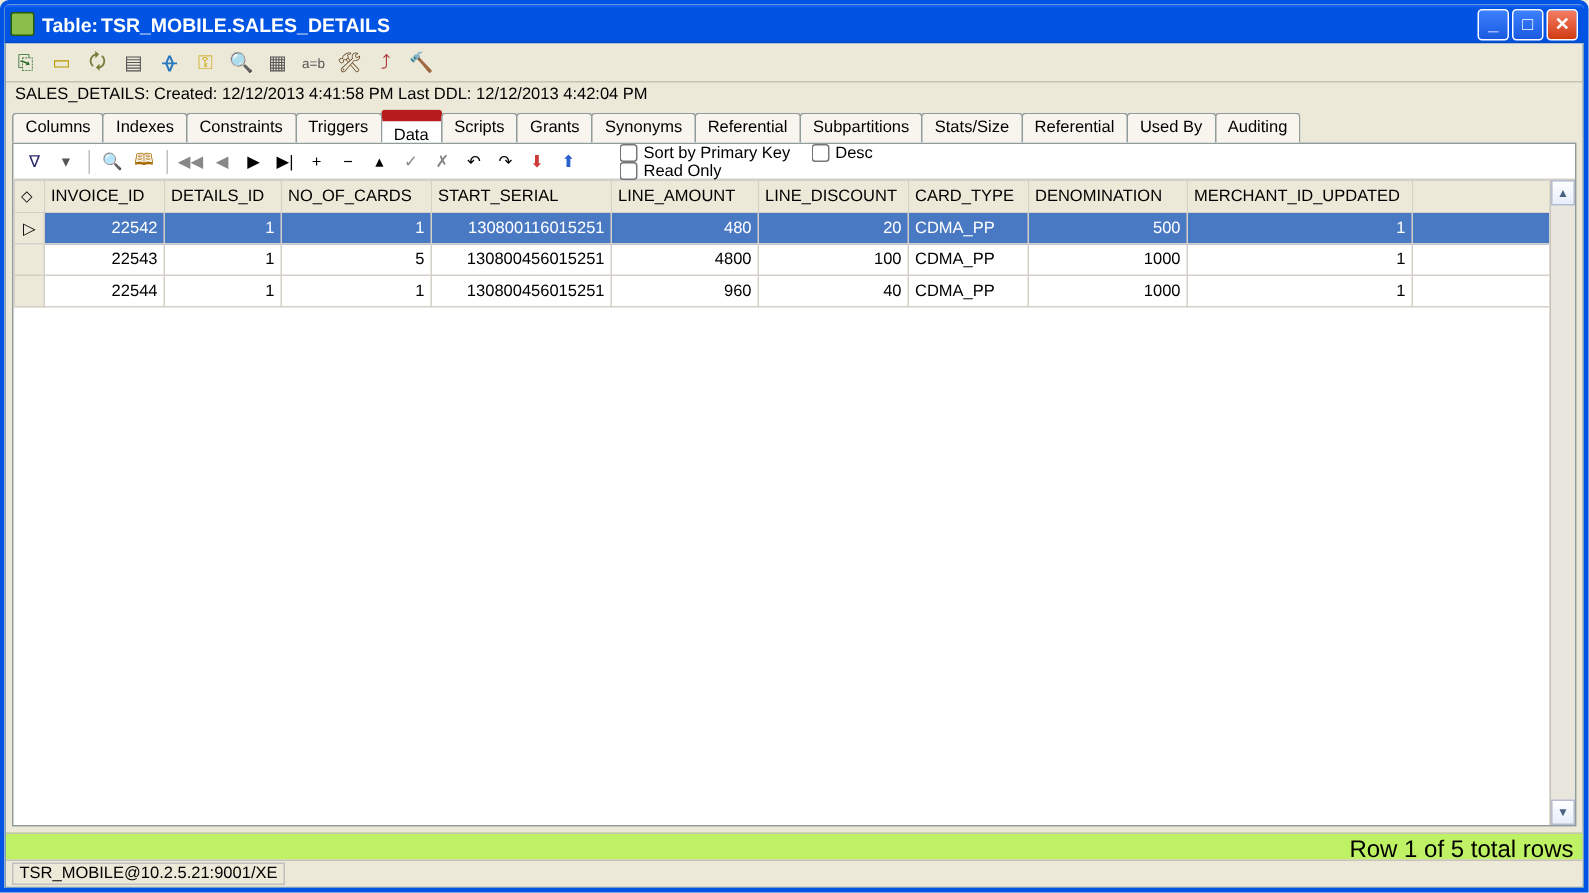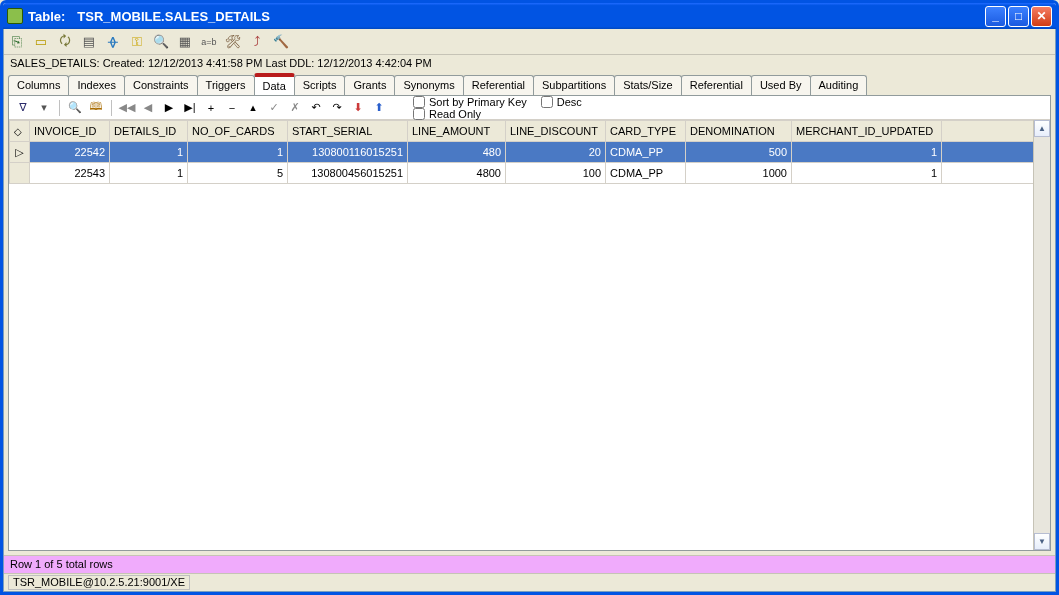--- a/index.html
+++ b/index.html
@@ -18,21 +18,21 @@
   
   
   .topbar { height:26px; padding:2px 4px; display:flex; align-items:center; gap:6px; border-bottom:1px solid #c6c3b6;}
   .tb-icon { width:18px; height:18px; display:flex; align-items:center; justify-content:center; cursor:pointer; font-size:13px;}
   
   .metaline { height:18px; padding:2px 6px; font-size:11px;}
   
   
   .tabs-row { display:flex; align-items:flex-end; height:22px; padding:0 4px; gap:0;}
   .tab { height:20px; padding:3px 8px 0 8px; border:1px solid #919b9c; border-bottom:none; background:#f7f5ee; border-radius:3px 3px 0 0; margin-right:-1px; cursor:pointer; font-size:11px; position:relative;}
-  .tab.active { background:#fff; height:22px; z-index:2; border-top:4px solid #b91c1c;}
+  .tab.active { background:#fff; height:22px; z-index:2; border-top:8px solid #b91c1c;}
   .tabpanel { background:#fff; border:1px solid #919b9c; margin:0 4px 4px 4px; flex:1; display:flex; flex-direction:column; min-height:0;}
   
   
   .dtoolbar { height:24px; display:flex; align-items:center; padding:2px 6px; gap:6px; border-bottom:1px solid #d4d0c8;}
   .dtoolbar .sep { width:1px; height:16px; background:#c0c0c0; margin:0 2px;}
   .dt-icon { width:16px; height:16px; display:flex; align-items:center; justify-content:center; cursor:pointer; font-size:11px;}
   .chk-group { display:flex; flex-direction:column; gap:0; margin-left:20px;}
   .chk { display:flex; align-items:center; gap:4px; font-size:11px;}
   .chk input { width:12px; height:12px; margin:0;}
   
@@ -45,31 +45,31 @@
   .grid th.corner { width:20px; background:#ece9d8;}
   .grid td.rowhead { width:20px; background:#ece9d8; text-align:center;}
   .grid td.num { text-align:right;}
   .grid td.txt { text-align:left;}
   .grid tr.sel td:not(.rowhead) { background:#4a79c4; color:#fff;}
   .grid tr.sel td.rowhead { background:#ece9d8; color:#000;}
   .scrollbar-v { width:17px; background:#e8e6dd; border-left:1px solid #c6c3b6; position:relative;}
   .sbtn { height:17px; background:linear-gradient(to bottom,#feffff,#e7eefb); border:1px solid #b6bdd2; display:flex; align-items:center; justify-content:center; font-size:8px; color:#4a6184; cursor:pointer;}
   .sbtn.bottom{ position:absolute; bottom:0; left:0; right:0;}
   
-  .statusbar { height:18px; border-top:1px solid #c6c3b6; padding:2px 6px; font-size:11px; background:#f0abfc;}
+  .statusbar { height:18px; border-top:1px solid #c6c3b6; padding:2px 6px; font-size:16px; background:#bef264;text-align:right;}
   .connbar { height:18px; border-top:1px solid #c6c3b6; padding:1px 4px; font-size:11px; background:#ece9d8;}
   .connbox{ display:inline-block; border:1px solid #bfbfbf; padding:0 4px; height:15px;}
 </style>
 </head>
 <body>
 
 <div class="titlebar">
   <div class="ticon"></div>
   <span>Table:  </span>
-  <span style="margin-left:12px;">TSR_MOBILE.SALES_DETAILS</span>
+  <span style="margin-left:2px;">TSR_MOBILE.SALES_DETAILS</span>
   <div class="winbtns">
     <div class="winbtn min">_</div>
     <div class="winbtn max">□</div>
     <div class="winbtn close">✕</div>
   </div>
 </div>
 
 <div class="client">
   <div class="topbar" id="topbar">
       <div class="tb-icon" style="color: rgb(42, 107, 42);">⎘</div>
@@ -180,20 +180,33 @@
                 <td class="num">1</td>
                 <td class="num">5</td>
                 <td class="num">130800456015251</td>
                 <td class="num">4800</td>
                 <td class="num">100</td>
                 <td class="txt">CDMA_PP</td>
                 <td class="num">1000</td>
                 <td class="num">1</td>
                 <td style="border-right: none;"></td>
               </tr>
+              <tr>
+                <td class="rowhead"></td>
+                <td class="num">22544</td>
+                <td class="num">1</td>
+                <td class="num">1</td>
+                <td class="num">130800456015251</td>
+                <td class="num">960</td>
+                <td class="num">40</td>
+                <td class="txt">CDMA_PP</td>
+                <td class="num">1000</td>
+                <td class="num">1</td>
+                <td style="border-right: none;"></td>
+              </tr>
             </tbody>
           </table>
       </div>
       <div class="scrollbar-v">
         <div class="sbtn">▲</div>
         <div class="sbtn bottom">▼</div>
       </div>
     </div>
   </div>
   <div class="statusbar">Row 1 of 5 total rows</div>

